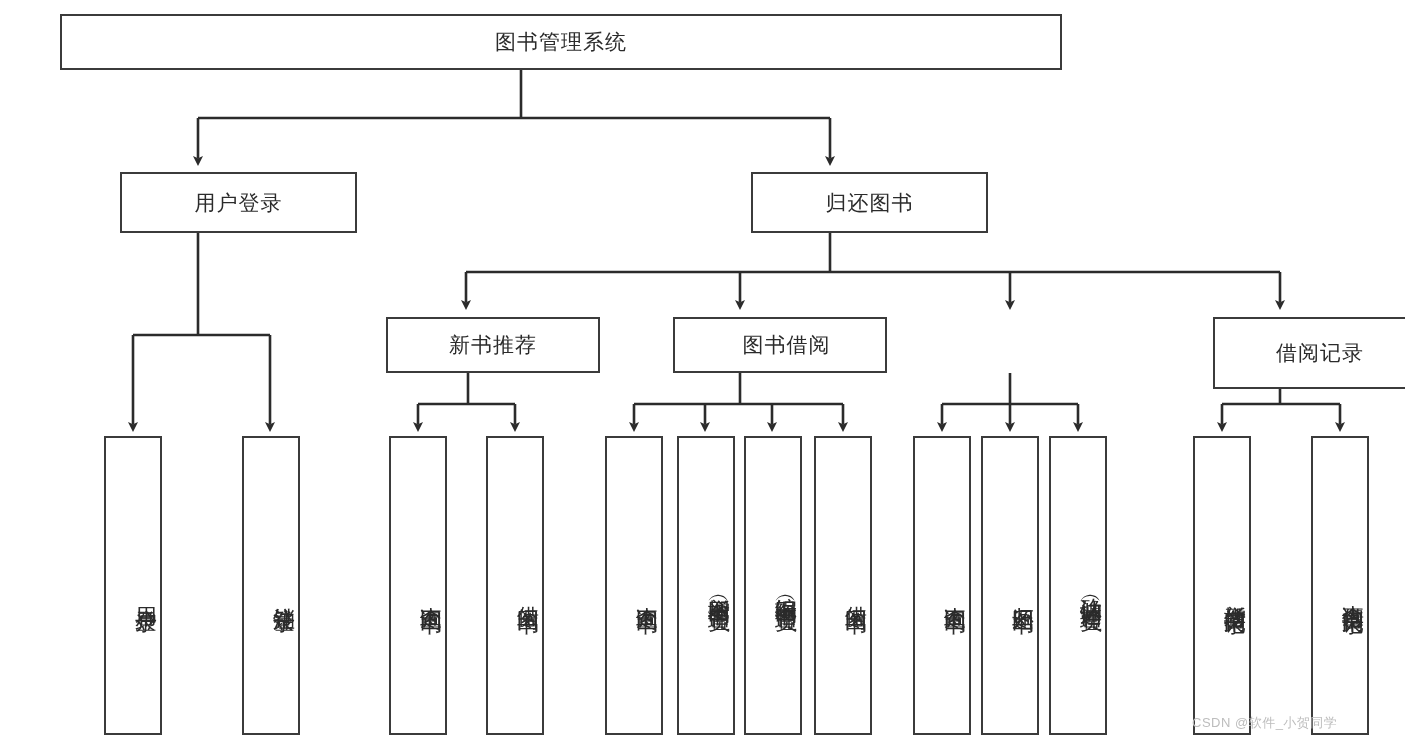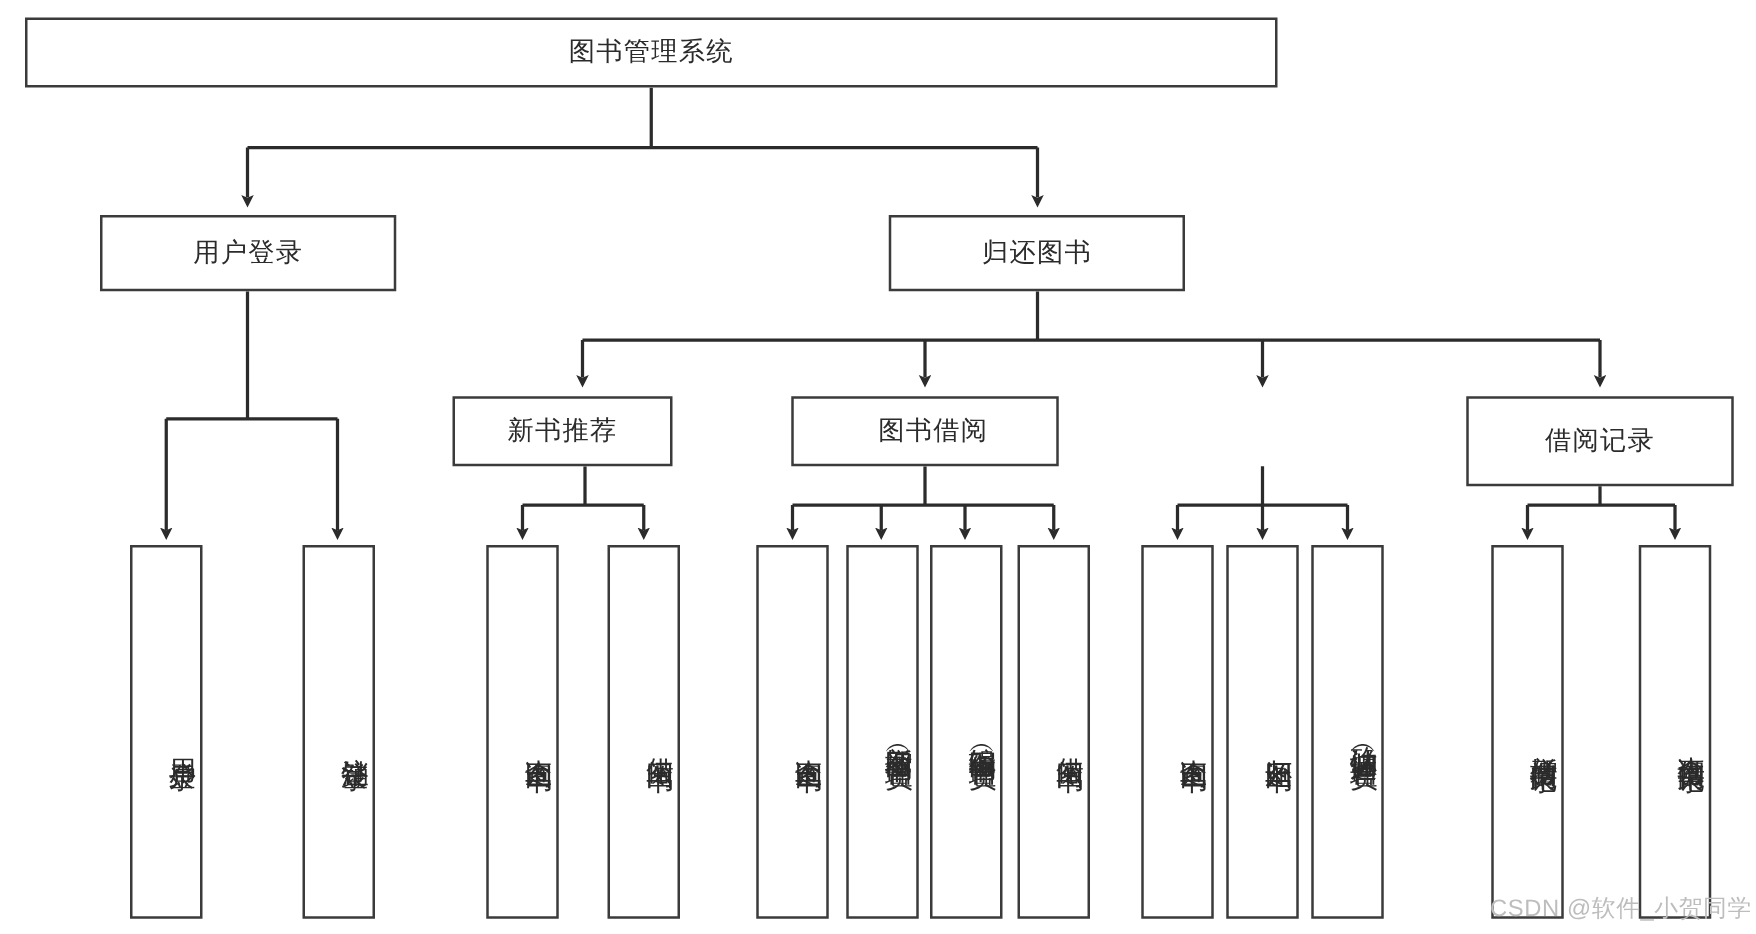--- a/index.html
+++ b/index.html
@@ -32,20 +32,21 @@
     background: #ffffff;
     display: flex;
     align-items: center;
     justify-content: center;
     color: #2b2b2b;
   }
   .node.horiz {
     font-size: 21px;
     letter-spacing: 1px;
     line-height: 1.2;
+    margin-left: 40px;
   }
   .node.vert {
     writing-mode: vertical-rl;
     text-orientation: upright;
     font-size: 22px;
     line-height: 1.28;
     letter-spacing: 2px;
     align-items: flex-start;
     justify-content: center;
     padding-top: 14px;
@@ -54,21 +55,21 @@
     padding-top: 6px;
   }
   .node.vert .vtext {
     writing-mode: vertical-rl;
     text-orientation: upright;
     white-space: nowrap;
   }
   .watermark {
     position: absolute;
     color: #bdbdbd;
-    font-size: 19px;
+    font-size: 13px;
     letter-spacing: 0.5px;
     white-space: nowrap;
     user-select: none;
   }
 </style>
 </head>
 <body>
 
 <div id="canvas">
 
@@ -127,21 +128,21 @@
   </div>
 
   <div class="node horiz" style="left:80px; top:172px; width:237px; height:61px;">
     <span>用户登录</span>
   </div>
 
   <div class="node horiz" style="left:711px; top:172px; width:237px; height:61px;">
     <span>归还图书</span>
   </div>
 
-  <div class="node horiz" style="left:362px; top:317px; width:176px; height:56px;">
+  <div class="node horiz" style="left:346px; top:317px; width:214px; height:56px;">
     <span>新书推荐</span>
   </div>
 
   <div class="node horiz" style="left:633px; top:317px; width:214px; height:56px;padding-left:13px;">
     <span>图书借阅</span>
   </div>
 
 
   <div class="node horiz" style="left:1173px; top:317px; width:214px; height:72px;">
     <span>借阅记录</span>

